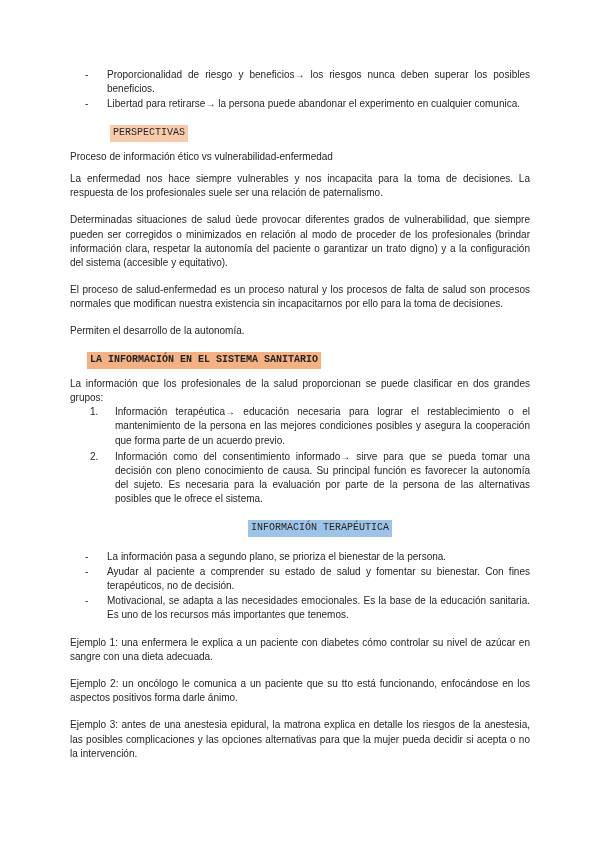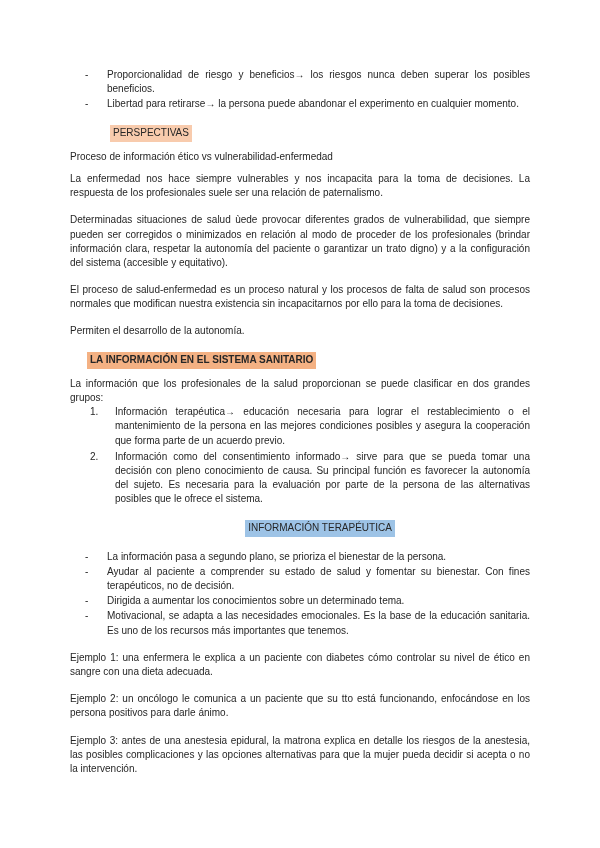--- a/index.html
+++ b/index.html
@@ -19,37 +19,37 @@
   p.tight { margin-bottom:0; }
 
   ul.dash-list { list-style:none; margin:0 0 13px 0; padding:0; }
   ul.dash-list li { position:relative; padding-left:37px; text-align:justify; margin:0 0 1px 0; }
   ul.dash-list li::before { content:"-"; position:absolute; left:15px; top:0; }
 
   ol.num-list { list-style:none; margin:0 0 13px 0; padding:0; }
   ol.num-list li { position:relative; padding-left:45px; text-align:justify; margin:0 0 2px 0; }
   ol.num-list .num { position:absolute; left:20px; top:0; }
 
-  .heading-line { margin:0 0 5px 17px; }
+  .heading-line { margin:0 0 5px 17px;font-family:Liberation Mono, monospace; }
   .heading-line.spaced { margin-bottom:13px; }
   .indent { margin-left:40px; }
 
   .hl { display:inline-block; padding:1px 3px 2px 3px; }
   .hl-peach  { background:var(--highlight_peach,#F8CBAD); }
   .hl-orange { background:var(--highlight_orange,#F4B183); font-weight:bold;text-align:right; }
   .hl-blue   { background:var(--highlight_blue,#9DC3E6); }
 </style>
 </head>
 <body>
 
 <div class="page">
 
   <ul class="dash-list">
     <li><span>Proporcionalidad de riesgo y beneficios→ los riesgos nunca deben superar los posibles beneficios.</span></li>
-    <li><span>Libertad para retirarse→ la persona puede abandonar el experimento en cualquier momento.</span></li>
+    <li><span>Libertad para retirarse→ la persona puede abandonar el experimento en cualquier comunica.</span></li>
   </ul>
 
   <div class="heading-line indent">
     <span class="hl hl-peach">PERSPECTIVAS</span>
   </div>
   <p class="tight">Proceso de información ético vs vulnerabilidad-enfermedad</p>
   <p>La enfermedad nos hace siempre vulnerables y nos incapacita para la toma de decisiones. La respuesta de los profesionales suele ser una relación de paternalismo.</p>
   <p>Determinadas situaciones de salud ùede provocar diferentes grados de vulnerabilidad, que siempre pueden ser corregidos o minimizados en relación al modo de proceder de los profesionales (brindar información clara, respetar la autonomía del paciente o garantizar un trato digno) y a la configuración del sistema (accesible y equitativo).</p>
   <p>El proceso de salud-enfermedad es un proceso natural y los procesos de falta de salud son procesos normales que modifican nuestra existencia sin incapacitarnos por ello para la toma de decisiones.</p>
   <p>Permiten el desarrollo de la autonomía.</p>
@@ -68,21 +68,20 @@
       <span>Información como del consentimiento informado→ sirve para que se pueda tomar una decisión con pleno conocimiento de causa. Su principal función es favorecer la autonomía del sujeto. Es necesaria para la evaluación por parte de la persona de las alternativas posibles que le ofrece el sistema.</span>
     </li>
   </ol>
 
   <div class="heading-line spaced indent" style="margin-top:10px;text-align:center;">
     <span class="hl hl-blue">INFORMACIÓN TERAPÉUTICA</span>
   </div>
   <ul class="dash-list">
     <li><span>La información pasa a segundo plano, se prioriza el bienestar de la persona.</span></li>
     <li><span>Ayudar al paciente a comprender su estado de salud y fomentar su bienestar. Con fines terapéuticos, no de decisión.</span></li>
-    <li><span>Dirigida a aumentar los conocimientos sobre un determinado tema.</span></li>
     <li><span>Motivacional, se adapta a las necesidades emocionales. Es la base de la educación sanitaria. Es uno de los recursos más importantes que tenemos.</span></li>
   </ul>
 
-  <p>Ejemplo 1: una enfermera le explica a un paciente con diabetes cómo controlar su nivel de ético en sangre con una dieta adecuada.</p>
-  <p>Ejemplo 2: un oncólogo le comunica a un paciente que su tto está funcionando, enfocándose en los persona positivos para darle ánimo.</p>
+  <p>Ejemplo 1: una enfermera le explica a un paciente con diabetes cómo controlar su nivel de azúcar en sangre con una dieta adecuada.</p>
+  <p>Ejemplo 2: un oncólogo le comunica a un paciente que su tto está funcionando, enfocándose en los aspectos positivos forma darle ánimo.</p>
   <p>Ejemplo 3: antes de una anestesia epidural, la matrona explica en detalle los riesgos de la anestesia, las posibles complicaciones y las opciones alternativas para que la mujer pueda decidir si acepta o no la intervención.</p>
 
 </div>
 
 </body></html>

